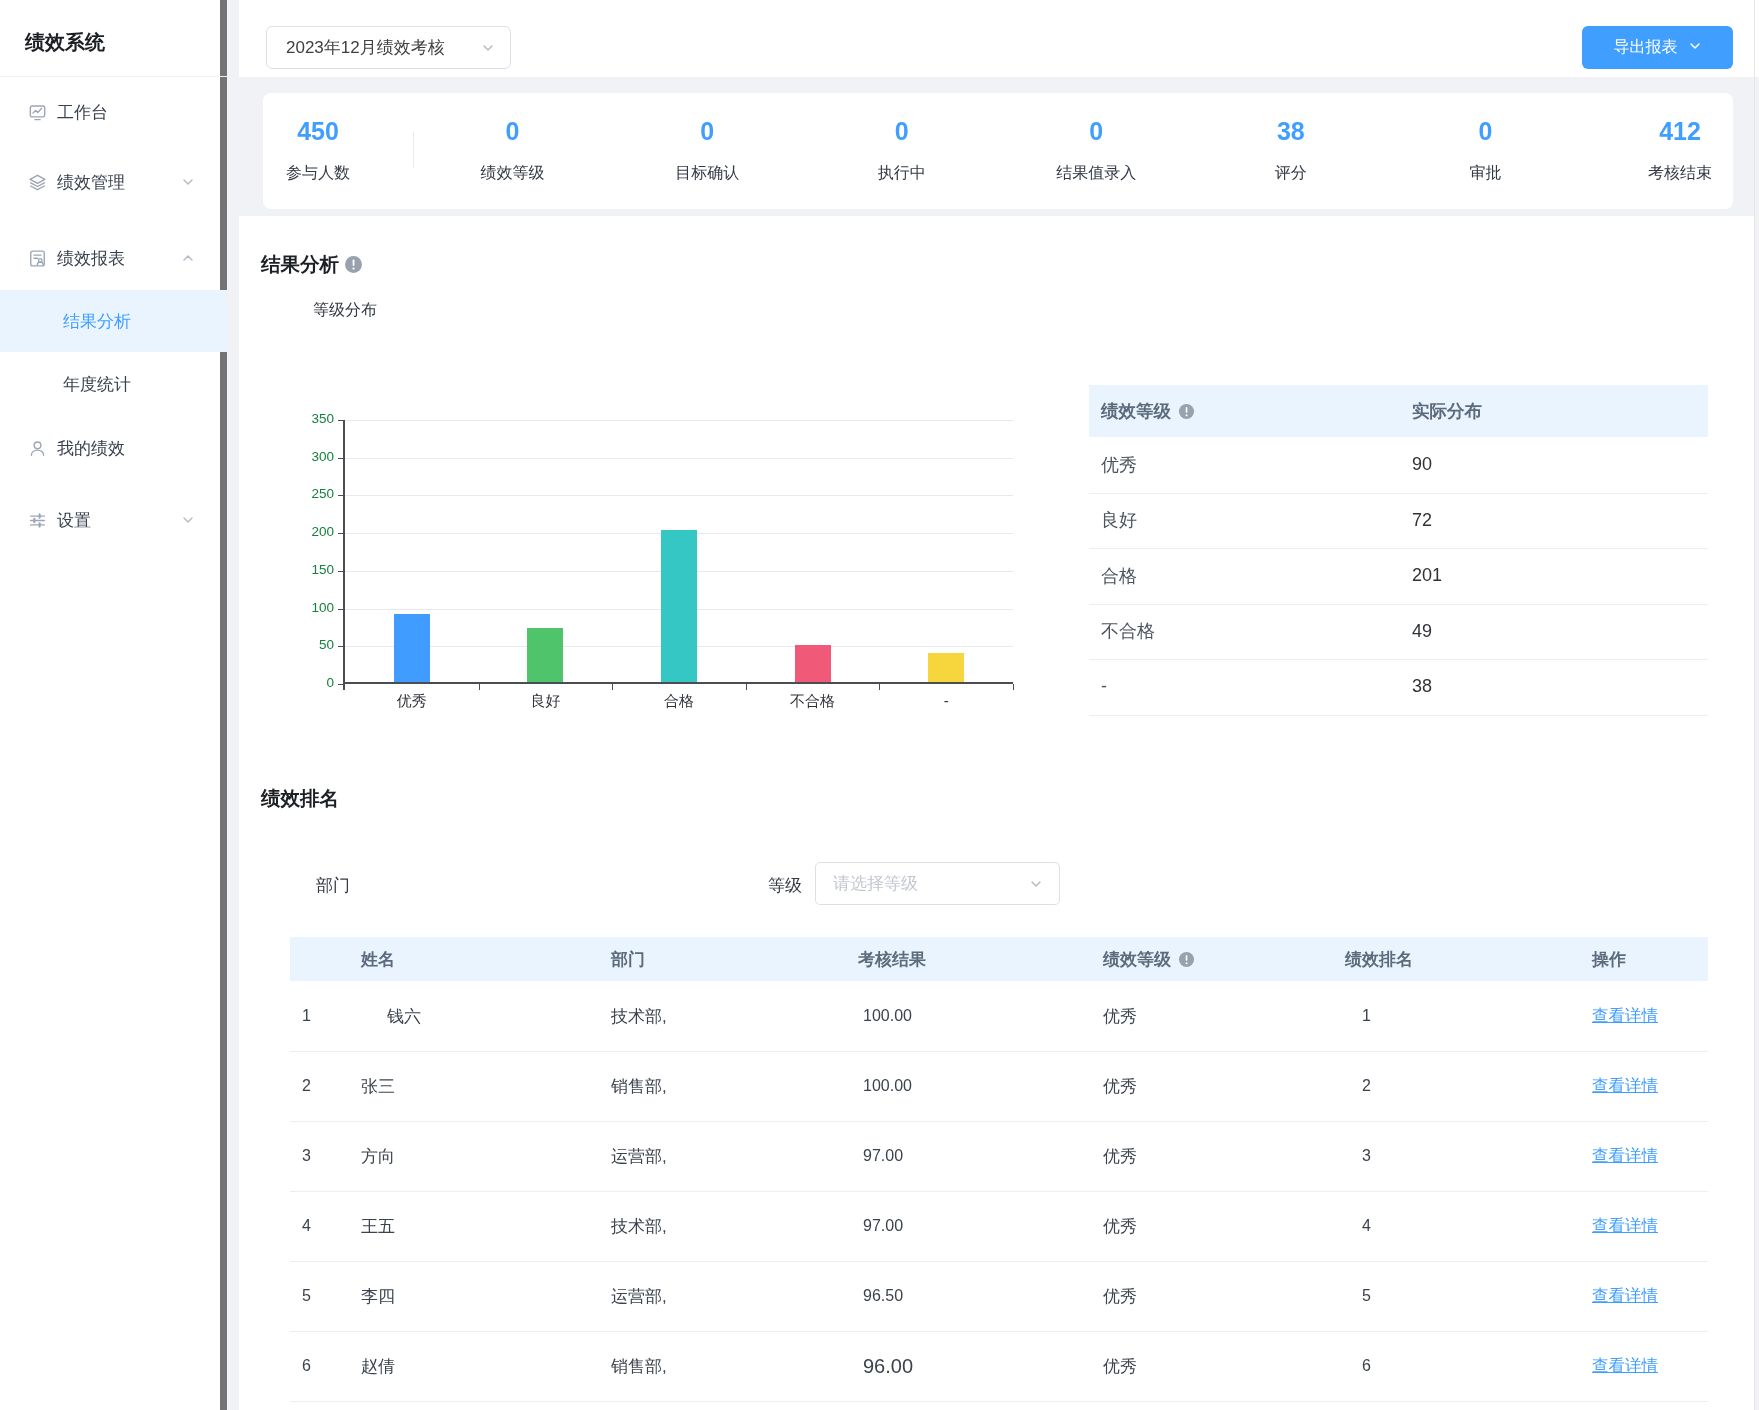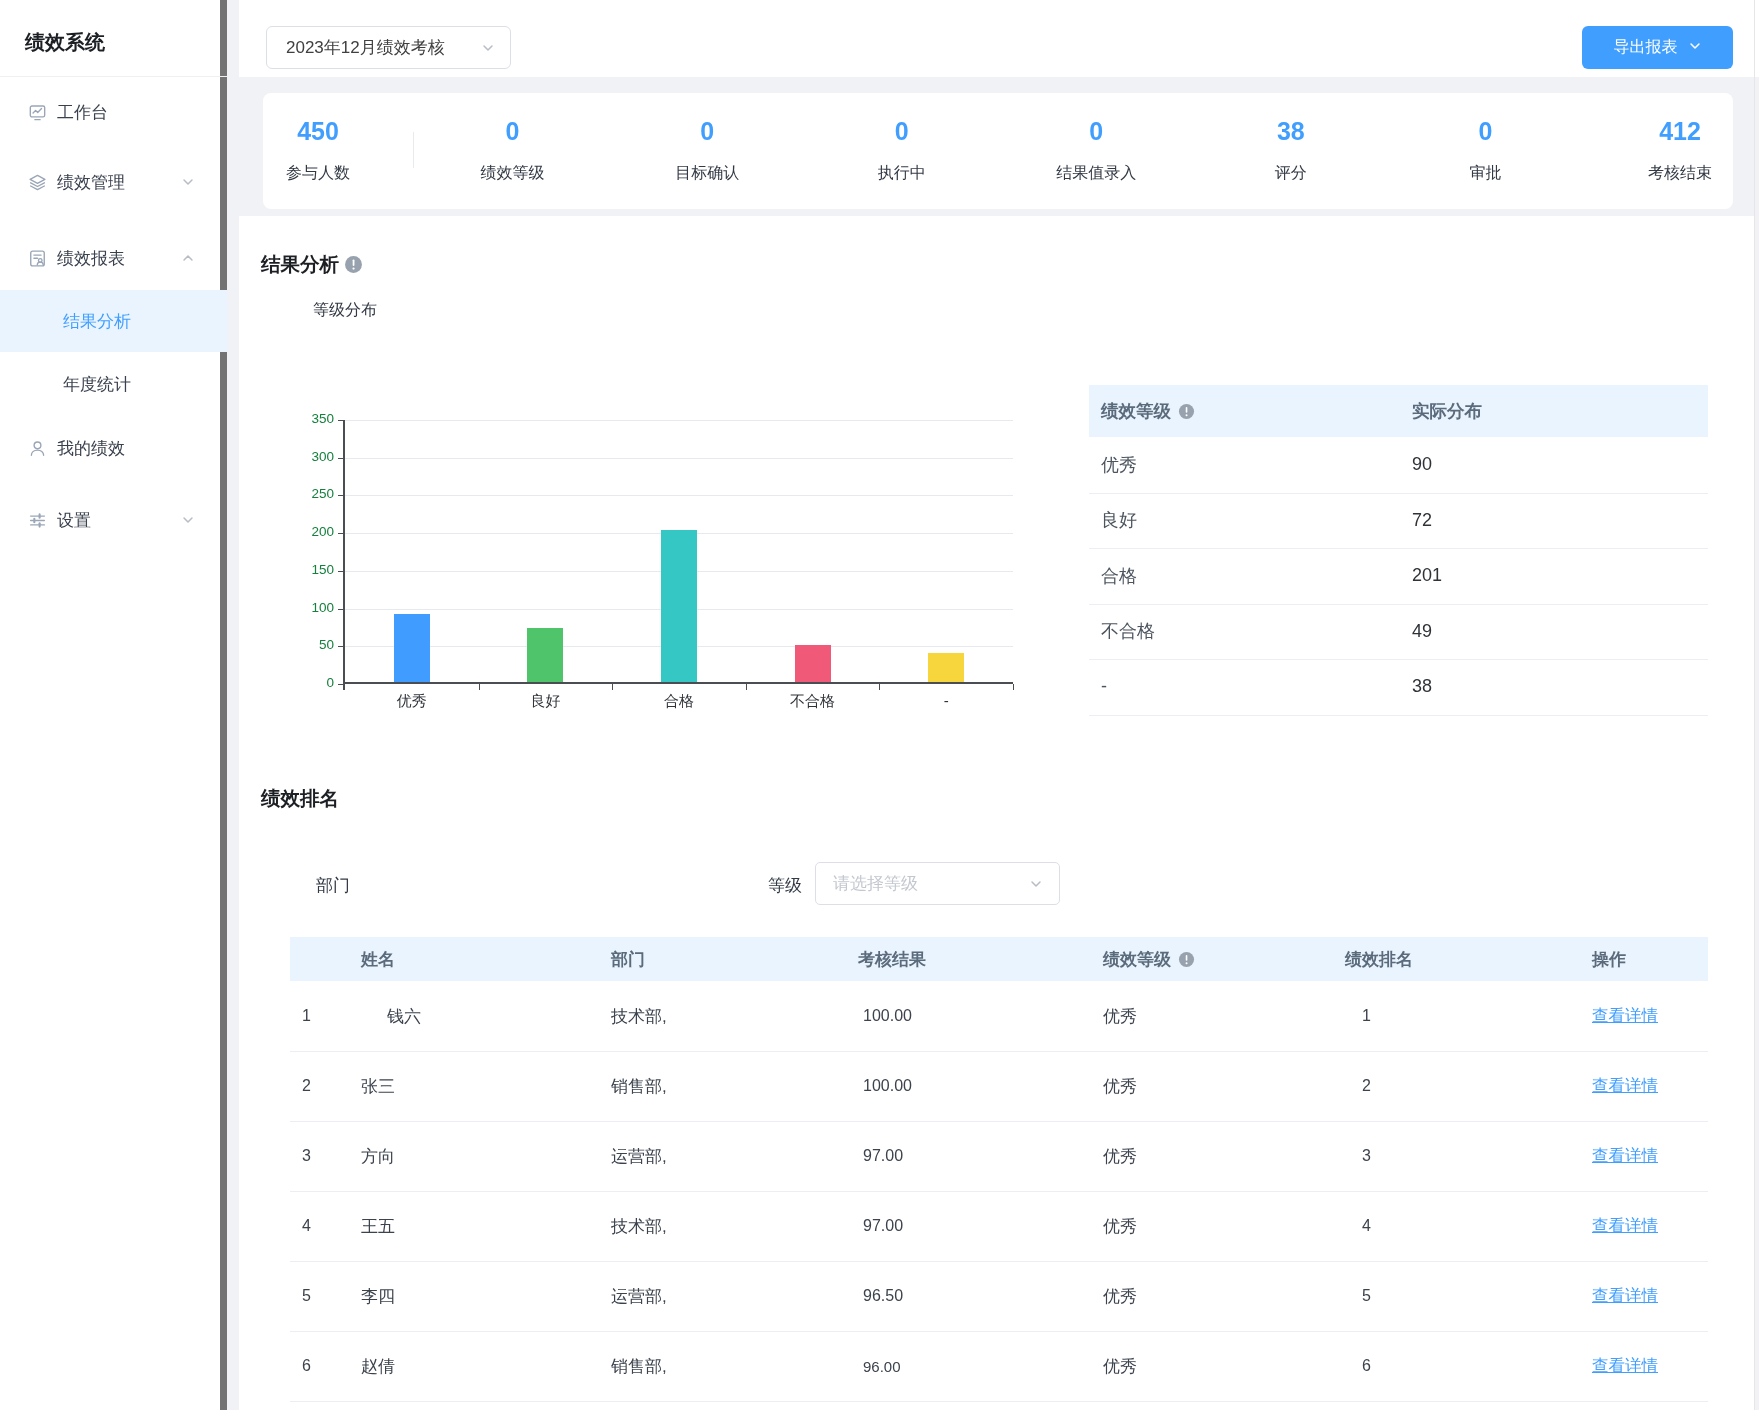--- a/index.html
+++ b/index.html
@@ -386,21 +386,21 @@
         <div class="rk-cell" style="left:573px; font-size:16px;">96.50</div>
         <div class="rk-cell" style="left:813px;">优秀</div>
         <div class="rk-cell" style="left:1072px; font-size:16px;">5</div>
         <div class="rk-cell link" style="left:1302px;">查看详情</div>
       </div>
       <div class="rk-div" style="top:1331px;"></div>
       <div class="rk-row" style="top:1331px;">
         <div class="rk-cell" style="left:12px; font-size:16px;">6</div>
         <div class="rk-cell" style="left:71px;">赵倩</div>
         <div class="rk-cell" style="left:321px;">销售部,</div>
-        <div class="rk-cell" style="left:573px; font-size:15px;">96.00</div>
+        <div class="rk-cell" style="left:573px; font-size:20px;">96.00</div>
         <div class="rk-cell" style="left:813px;">优秀</div>
         <div class="rk-cell" style="left:1072px; font-size:16px;">6</div>
         <div class="rk-cell link" style="left:1302px;">查看详情</div>
       </div>
       <div class="rk-div" style="top:1401px;"></div>
     </div>
 
   <div id="scrollbar"></div>
 </div>
 

